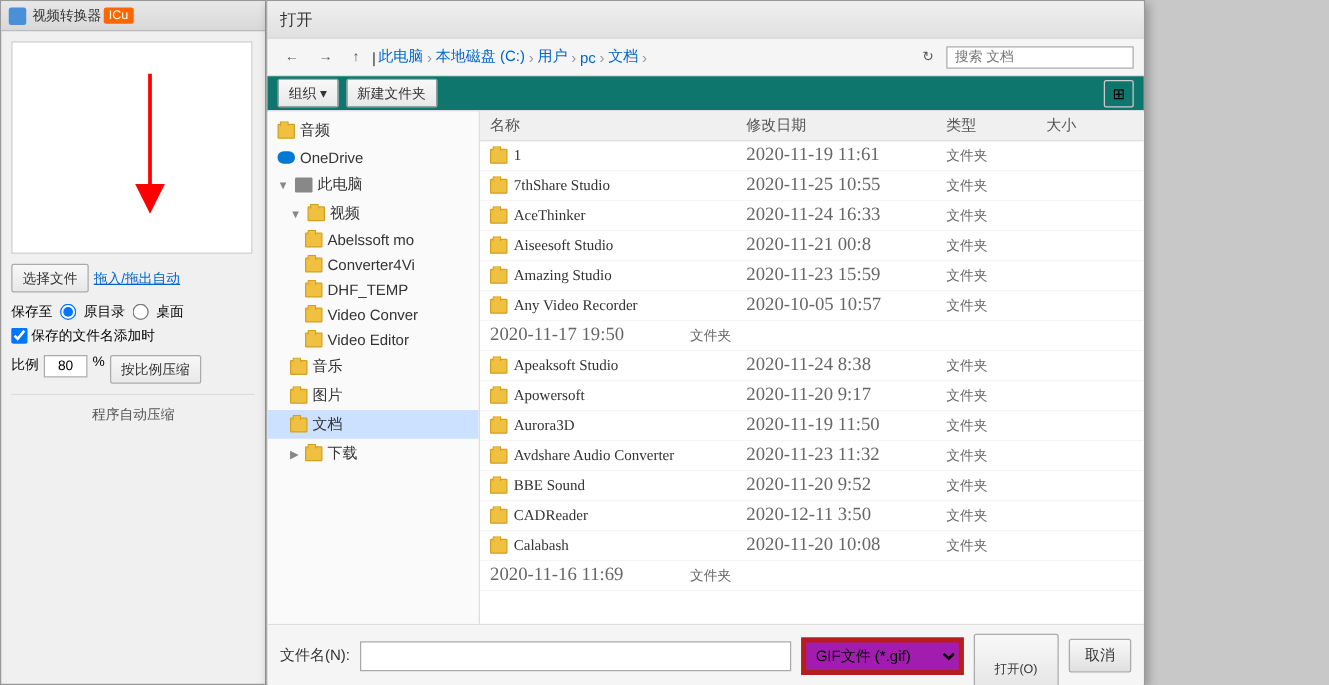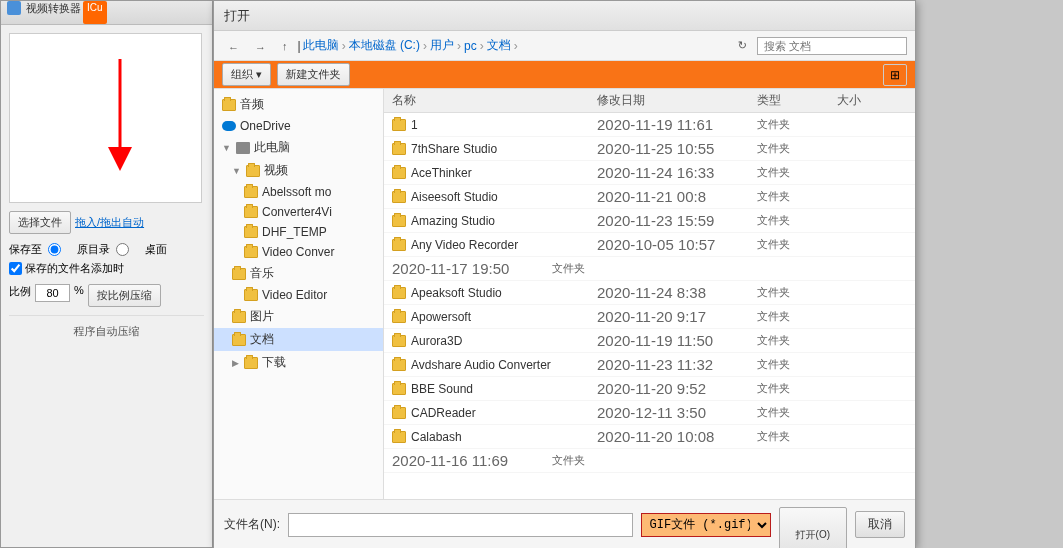--- a/index.html
+++ b/index.html
@@ -20,20 +20,21 @@
       width: 213px;
       height: 548px;
       background: #f0f0f0;
       border: 1px solid #999;
       box-shadow: 2px 2px 8px rgba(0,0,0,0.3);
     }
     .app-titlebar {
       background: linear-gradient(to bottom, #e8e8e8, #d8d8d8);
       height: 24px;
       display: flex;
+      align-items: center;
       padding: 0 6px;
       border-bottom: 1px solid #bbb;
       font-size: 11px;
       color: #333;
     }
     .app-titlebar-icon {
       width: 14px;
       height: 14px;
       background: #4a90d9;
       border-radius: 2px;
@@ -86,21 +87,21 @@
     .save-row {
       display: flex;
       align-items: center;
       gap: 6px;
       margin-bottom: 4px;
       font-size: 11px;
     }
     .radio-label {
       display: flex;
       align-items: center;
-      gap: 16px;
+      gap: 6px;
       cursor: pointer;
     }
     .checkbox-row {
       display: flex;
       align-items: center;
       gap: 3px;
       margin-bottom: 8px;
       font-size: 11px;
     }
     .scale-row {
@@ -183,21 +184,21 @@
     }
     .breadcrumb-sep { color: #999; margin: 0 1px; }
     .search-box {
       width: 150px;
       border: 1px solid #aaa;
       padding: 2px 6px;
       font-size: 11px;
       background: white;
     }
     .dialog-action-bar {
-      background: #f97316;
+      background: #0f766e;
       height: 28px;
       display: flex;
       align-items: center;
       padding: 0 8px;
       border-bottom: 1px solid #ddd;
       gap: 6px;
     }
     .dialog-body {
       display: flex;
       height: calc(548px - 30px - 30px - 28px - 50px);
@@ -258,20 +259,21 @@
     }
     .expand-arrow {
       font-size: 9px;
       color: #888;
       margin-right: 1px;
     }
     .file-list {
       flex: 1;
       background: white;
       overflow-y: auto;
+      font-family: Liberation Serif, serif;
     }
     .file-list-header {
       display: flex;
       background: #f0f0f0;
       border-bottom: 1px solid #ddd;
       padding: 3px 8px;
       font-size: 12px;
       color: #555;
       position: sticky;
       top: 0;
@@ -335,25 +337,24 @@
     }
     .filename-input {
       flex: 1;
       border: 1px solid #aaa;
       padding: 4px 6px;
       font-size: 12px;
       background: white;
     }
     .filetype-select {
       width: 130px;
-      border: 1px solid #b91c1c;
+      border: 4px solid #b91c1c;
       padding: 3px 4px;
       font-size: 12px;
-      background: #fdba74;
-      font-family: Liberation Mono, monospace;
+      background: #a21caf;
     }
     .open-btn {
       background: linear-gradient(to bottom, #f8f8f8, #e0e0e0);
       border: 1px solid #aaa;
       padding: 20px 16px;
       font-size: 10px;
       cursor: pointer;
       border-radius: 2px;
       color: #333;
       margin-top: 21px;
@@ -488,27 +489,27 @@
         <span>Converter4Vi</span>
       </div>
       <div class="nav-item indent2">
         <div class="folder-icon"></div>
         <span>DHF_TEMP</span>
       </div>
       <div class="nav-item indent2">
         <div class="folder-icon"></div>
         <span>Video Conver</span>
       </div>
+      <div class="nav-item indent2">
+        <div class="folder-icon"></div>
+        <span>Video Editor</span>
+      </div>
       <div class="nav-item indent1">
         <div class="folder-icon"></div>
         <span>音乐</span>
-      </div>
-      <div class="nav-item indent2">
-        <div class="folder-icon"></div>
-        <span>Video Editor</span>
       </div>
       <div class="nav-item indent1">
         <div class="folder-icon"></div>
         <span>图片</span>
       </div>
       <div class="nav-item indent1 selected">
         <div class="folder-icon"></div>
         <span>文档</span>
       </div>
       <div class="nav-item indent1">

